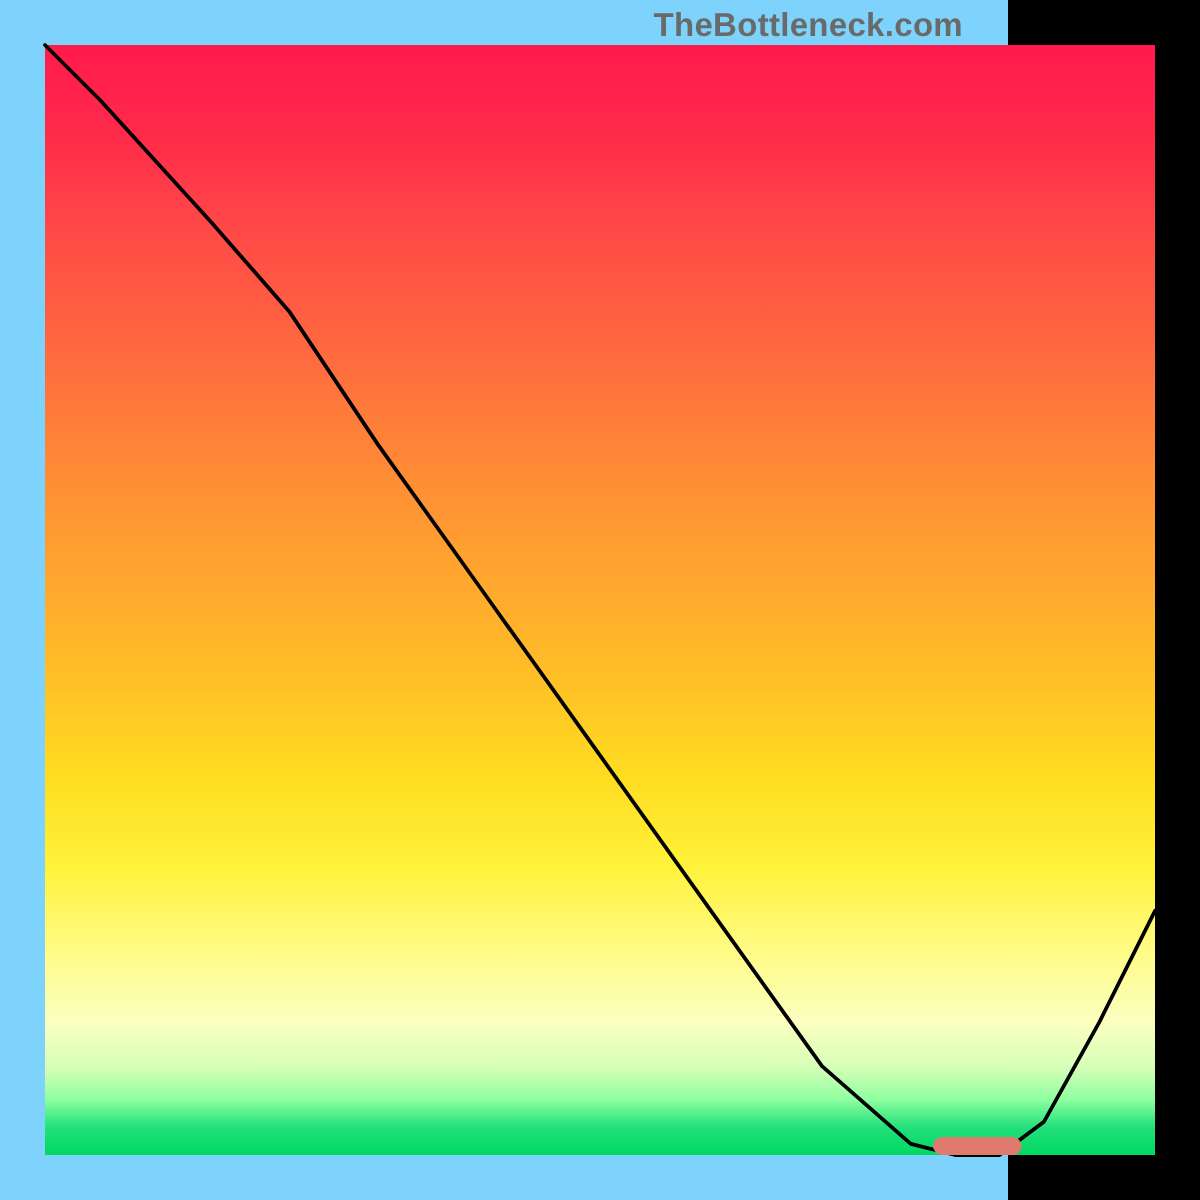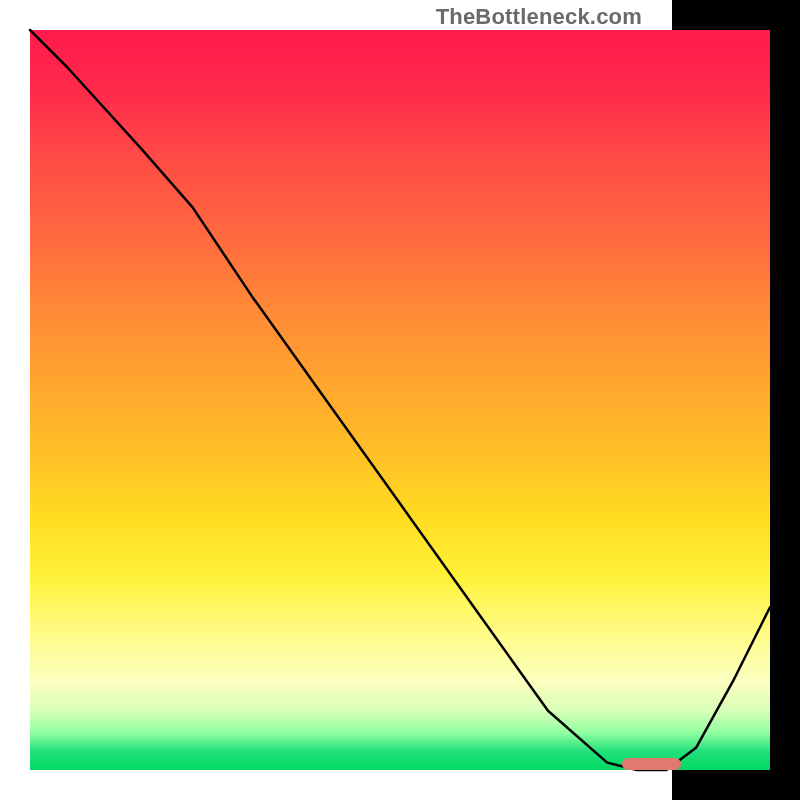--- a/index.html
+++ b/index.html
@@ -1,21 +1,21 @@
 <!DOCTYPE html>
 <html><head>
 <meta charset="utf-8">
 <style>
   * { margin: 0; padding: 0; box-sizing: border-box; }
   html, body { width: 800px; height: 800px; overflow: hidden; background: #000; }
   .frame {
     position: relative;
     width: 672px;
     height: 800px;
-    background: #ffffff;
+    background: #7dd3fc;
   }
   .plot-area {
     position: absolute;
     left: 30px;
     top: 30px;
     width: 740px;
     height: 740px;
     background: linear-gradient(to bottom,
       #ff1a4d 0%,
       #ff2a4a 8%,

